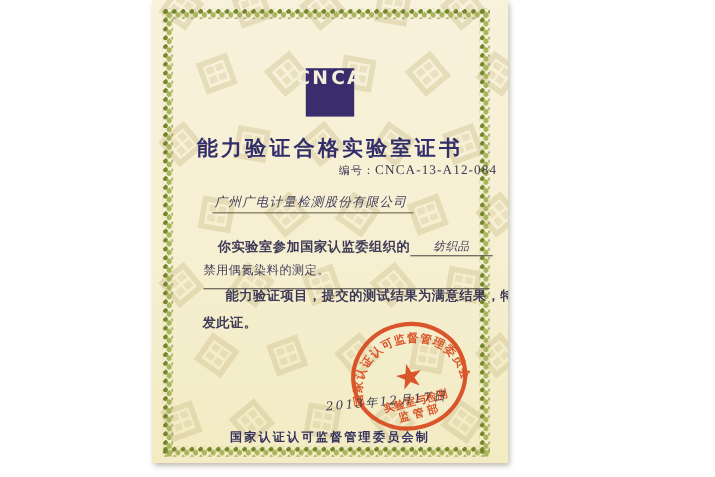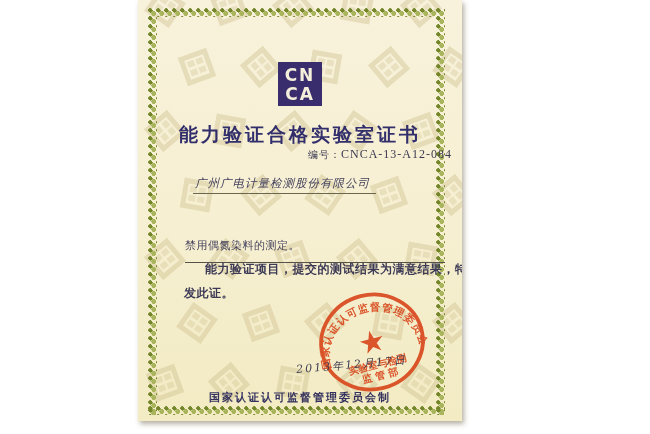--- a/index.html
+++ b/index.html
@@ -33,21 +33,21 @@
   .f-bottom { left:10px;  top:406px;  width:297px; height:9px; }
   .f-left   { left:10px;  top:8px;    width:9px;   height:407px; }
   .f-right  { left:298px; top:8px;    width:9px;   height:407px; }
 
   .content { position:absolute; left:0; top:0; width:100%; height:100%; z-index:5; }
 
   
   .logo { position:absolute; left:140px; top:62px; width:44px; height:44px;
           background:#3a2d6e; color:#f4efda; text-align:center;
           font-weight:bold; font-family:"DejaVu Sans", sans-serif;
-          display:flex; flex-direction:column; justify-content:center; gap:1px; }
+          display:flex; flex-direction:row; justify-content:center; gap:1px; }
   .logo span { display:block; font-size:17px; line-height:18px; letter-spacing:2px; }
 
   
   .title { position:absolute; left:0; top:122px; width:100%; text-align:center;
            color:#312e6b; font-size:19px; font-weight:bold; letter-spacing:3px;
            font-family:"DejaVu Serif", serif; }
 
   
   .number-row { position:absolute; right:10px; top:147px; color:#3c3a55;
                 font-size:10px; }
@@ -320,20 +320,24 @@
     </div>
 
     <div class="title">能力验证合格实验室证书</div>
 
     <div class="number-row">
       <span class="num-label">编号：</span><span class="num-value">CNCA-13-A12-084</span>
     </div>
 
     <div class="company">广州广电计量检测股份有限公司</div>
 
+    <div class="body-line line1">
+      <span class="printed">你实验室参加国家认监委组织的</span>
+      <span class="blank">纺织品</span>
+    </div>
 
     <div class="body-line line2">禁用偶氮染料的测定。</div>
 
     <div class="body-line line3">能力验证项目，提交的测试结果为满意结果，特</div>
 
     <div class="body-line line4">发此证。</div>
 
     <svg class="seal" viewBox="0 0 120 110">
       <ellipse cx="60" cy="55" rx="54" ry="50" fill="none" stroke="#d94a1f" stroke-width="4"></ellipse>
       <path id="ringPath" d="M 13 80 A 49 45 0 1 1 107 80" fill="none"></path>

